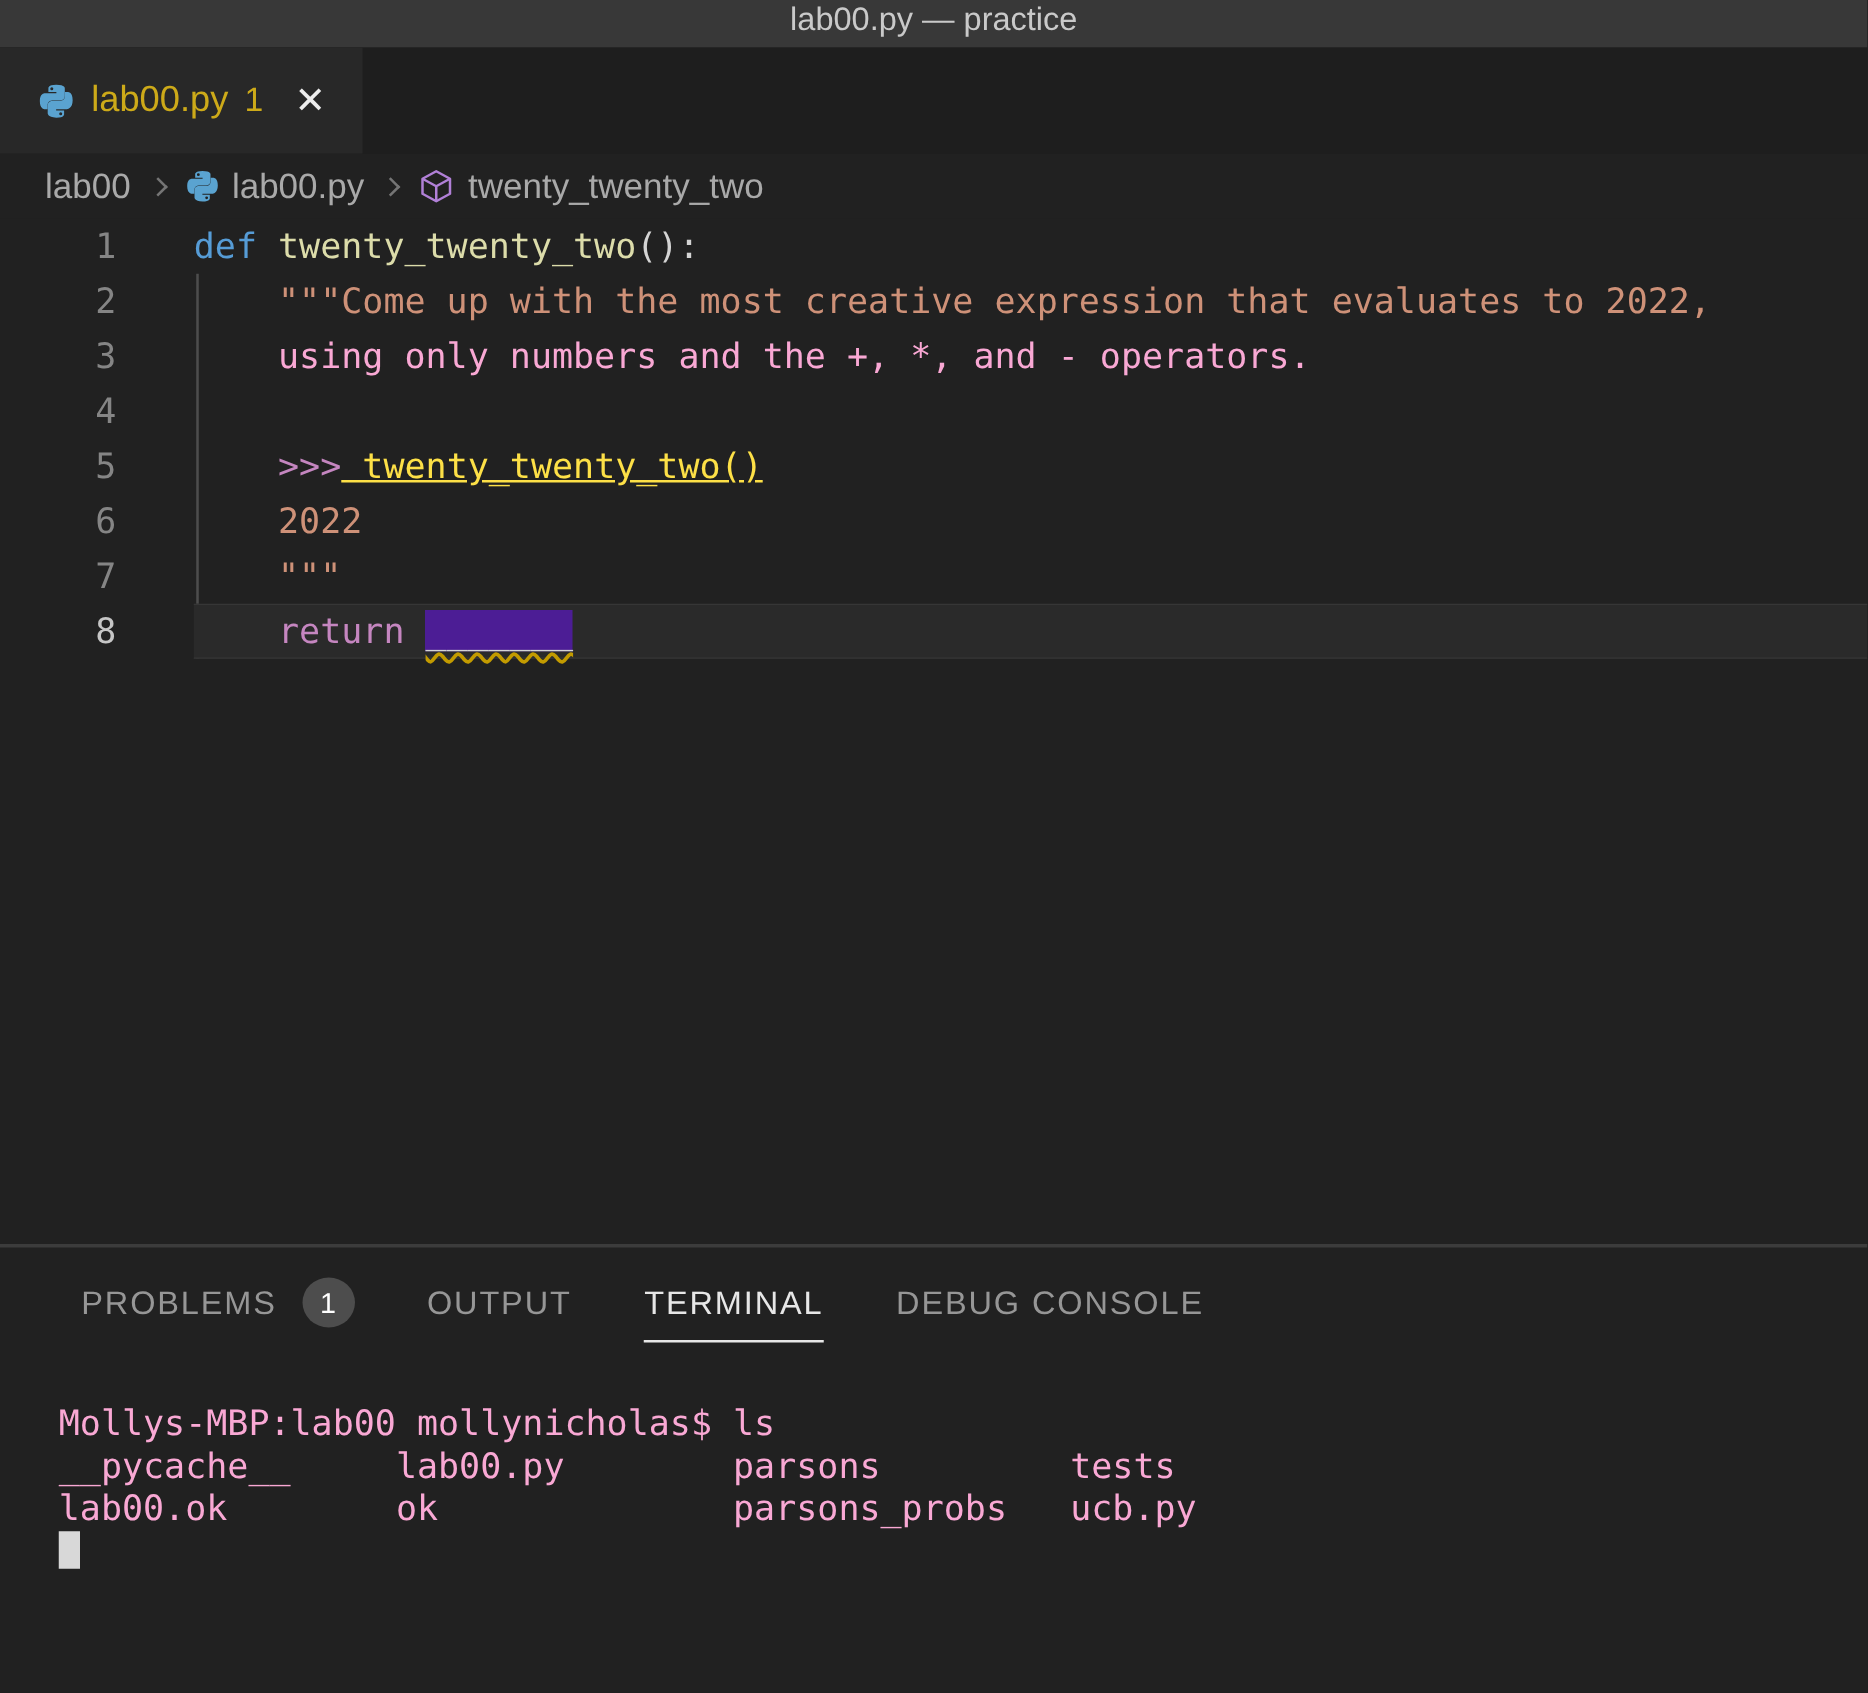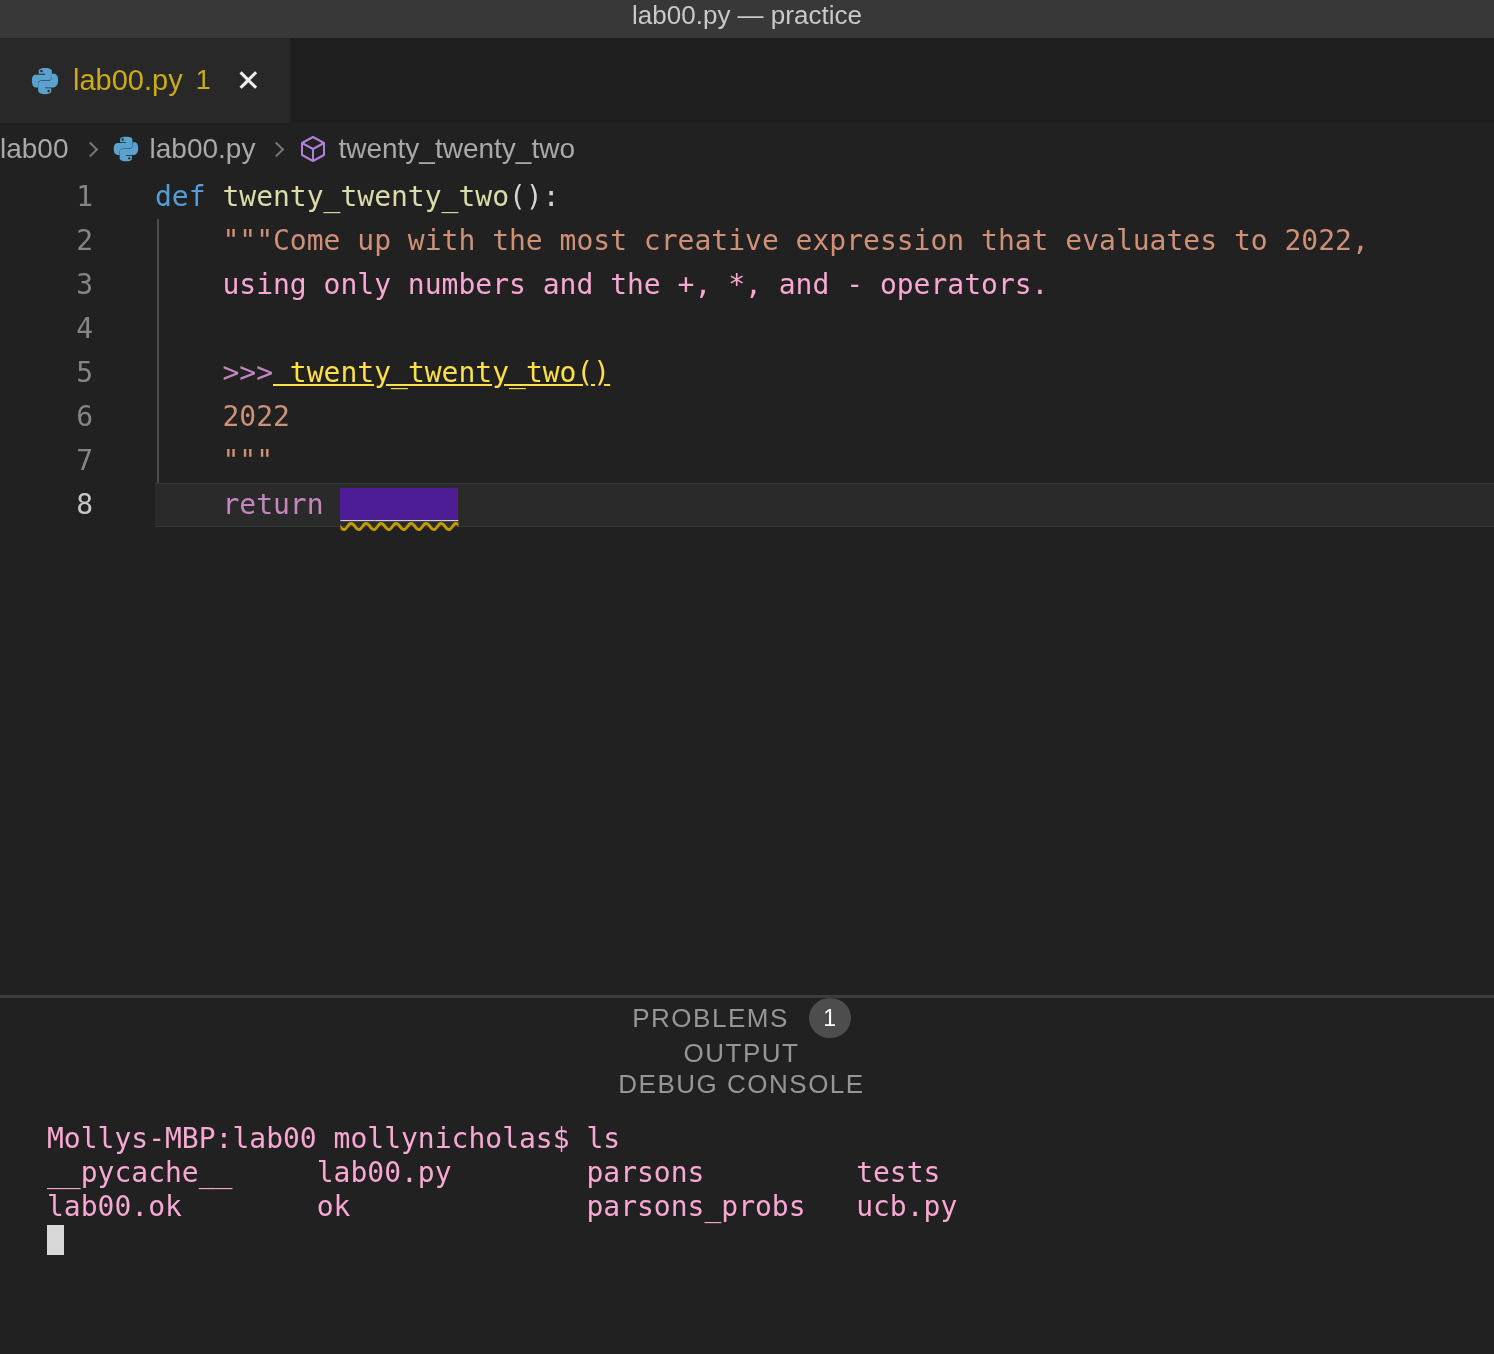--- a/index.html
+++ b/index.html
@@ -24,21 +24,21 @@
     padding:0 16px 0 30px; gap:13px; cursor:default;
   }
   .tab-icon svg { display:block; }
   .tab-label { color:#cdaa19; font-size:29px; }
   .tab-count { color:#cdaa19; font-size:27px; }
   .tab-close { color:#ededed; font-size:30px; margin-left:12px; line-height:1; }
 
   
   .breadcrumbs {
     height:52px; flex:0 0 52px; background:#212121;
-    display:flex; align-items:center; 
+    display:flex; align-items:center; padding-left:36px;
     color:#a9a9a9; font-size:28px;
   }
   .crumb { display:flex; align-items:center; }
   .chev {
     width:11px; height:11px; margin:0 16px;
     border-top:2.5px solid #757575; border-right:2.5px solid #757575;
     transform:rotate(45deg); flex:0 0 auto;
   }
   .crumb-ic { margin-right:10px; display:flex; align-items:center; }
 
@@ -59,21 +59,21 @@
   .content { margin:0; font:inherit; white-space:pre; }
   .sel { background:#4c1d95; }
   .squiggle {
     text-decoration-line:underline; text-decoration-style:wavy;
     text-decoration-color:#c39b00; text-decoration-thickness:2.5px;
     text-underline-offset:8px;
   }
 
   
   .panel { border-top:3px solid #3c3c3c; background:#212121; flex:1 1 auto; }
-  .panel-tabs { display:flex; align-items:center; height:88px; padding-left:47px;flex-direction:column; }
+  .panel-tabs { display:flex; align-items:center; height:88px; padding-left:65px; }
   .ptab {
     position:relative; height:88px; display:flex; align-items:center;
     margin-right:58px; color:#969696; font-size:26px; letter-spacing:1.5px; cursor:default;
   }
   .ptab.active { color:#e7e7e7; }
   .ptab.active::after {
     content:""; position:absolute; left:0; right:0; bottom:12px; height:2px; background:#e7e7e7;
   }
   .badge {
     margin-left:20px; width:42px; height:40px; border-radius:50%;
@@ -177,20 +177,23 @@
 
   <div class="panel">
     <div class="panel-tabs">
         <div class="ptab">
           <span>PROBLEMS</span>
           <span class="badge">1</span>
         </div>
         <div class="ptab">
           <span>OUTPUT</span>
         </div>
+        <div class="ptab active">
+          <span>TERMINAL</span>
+        </div>
         <div class="ptab">
           <span>DEBUG CONSOLE</span>
         </div>
       </div>
     <div class="terminal">
         <pre class="trow">Mollys-MBP:lab00 mollynicholas$ ls</pre>
         <pre class="trow">__pycache__     lab00.py        parsons         tests</pre>
         <pre class="trow">lab00.ok        ok              parsons_probs   ucb.py</pre>
         <pre class="trow"><span class="cursor"></span></pre>
       </div>

